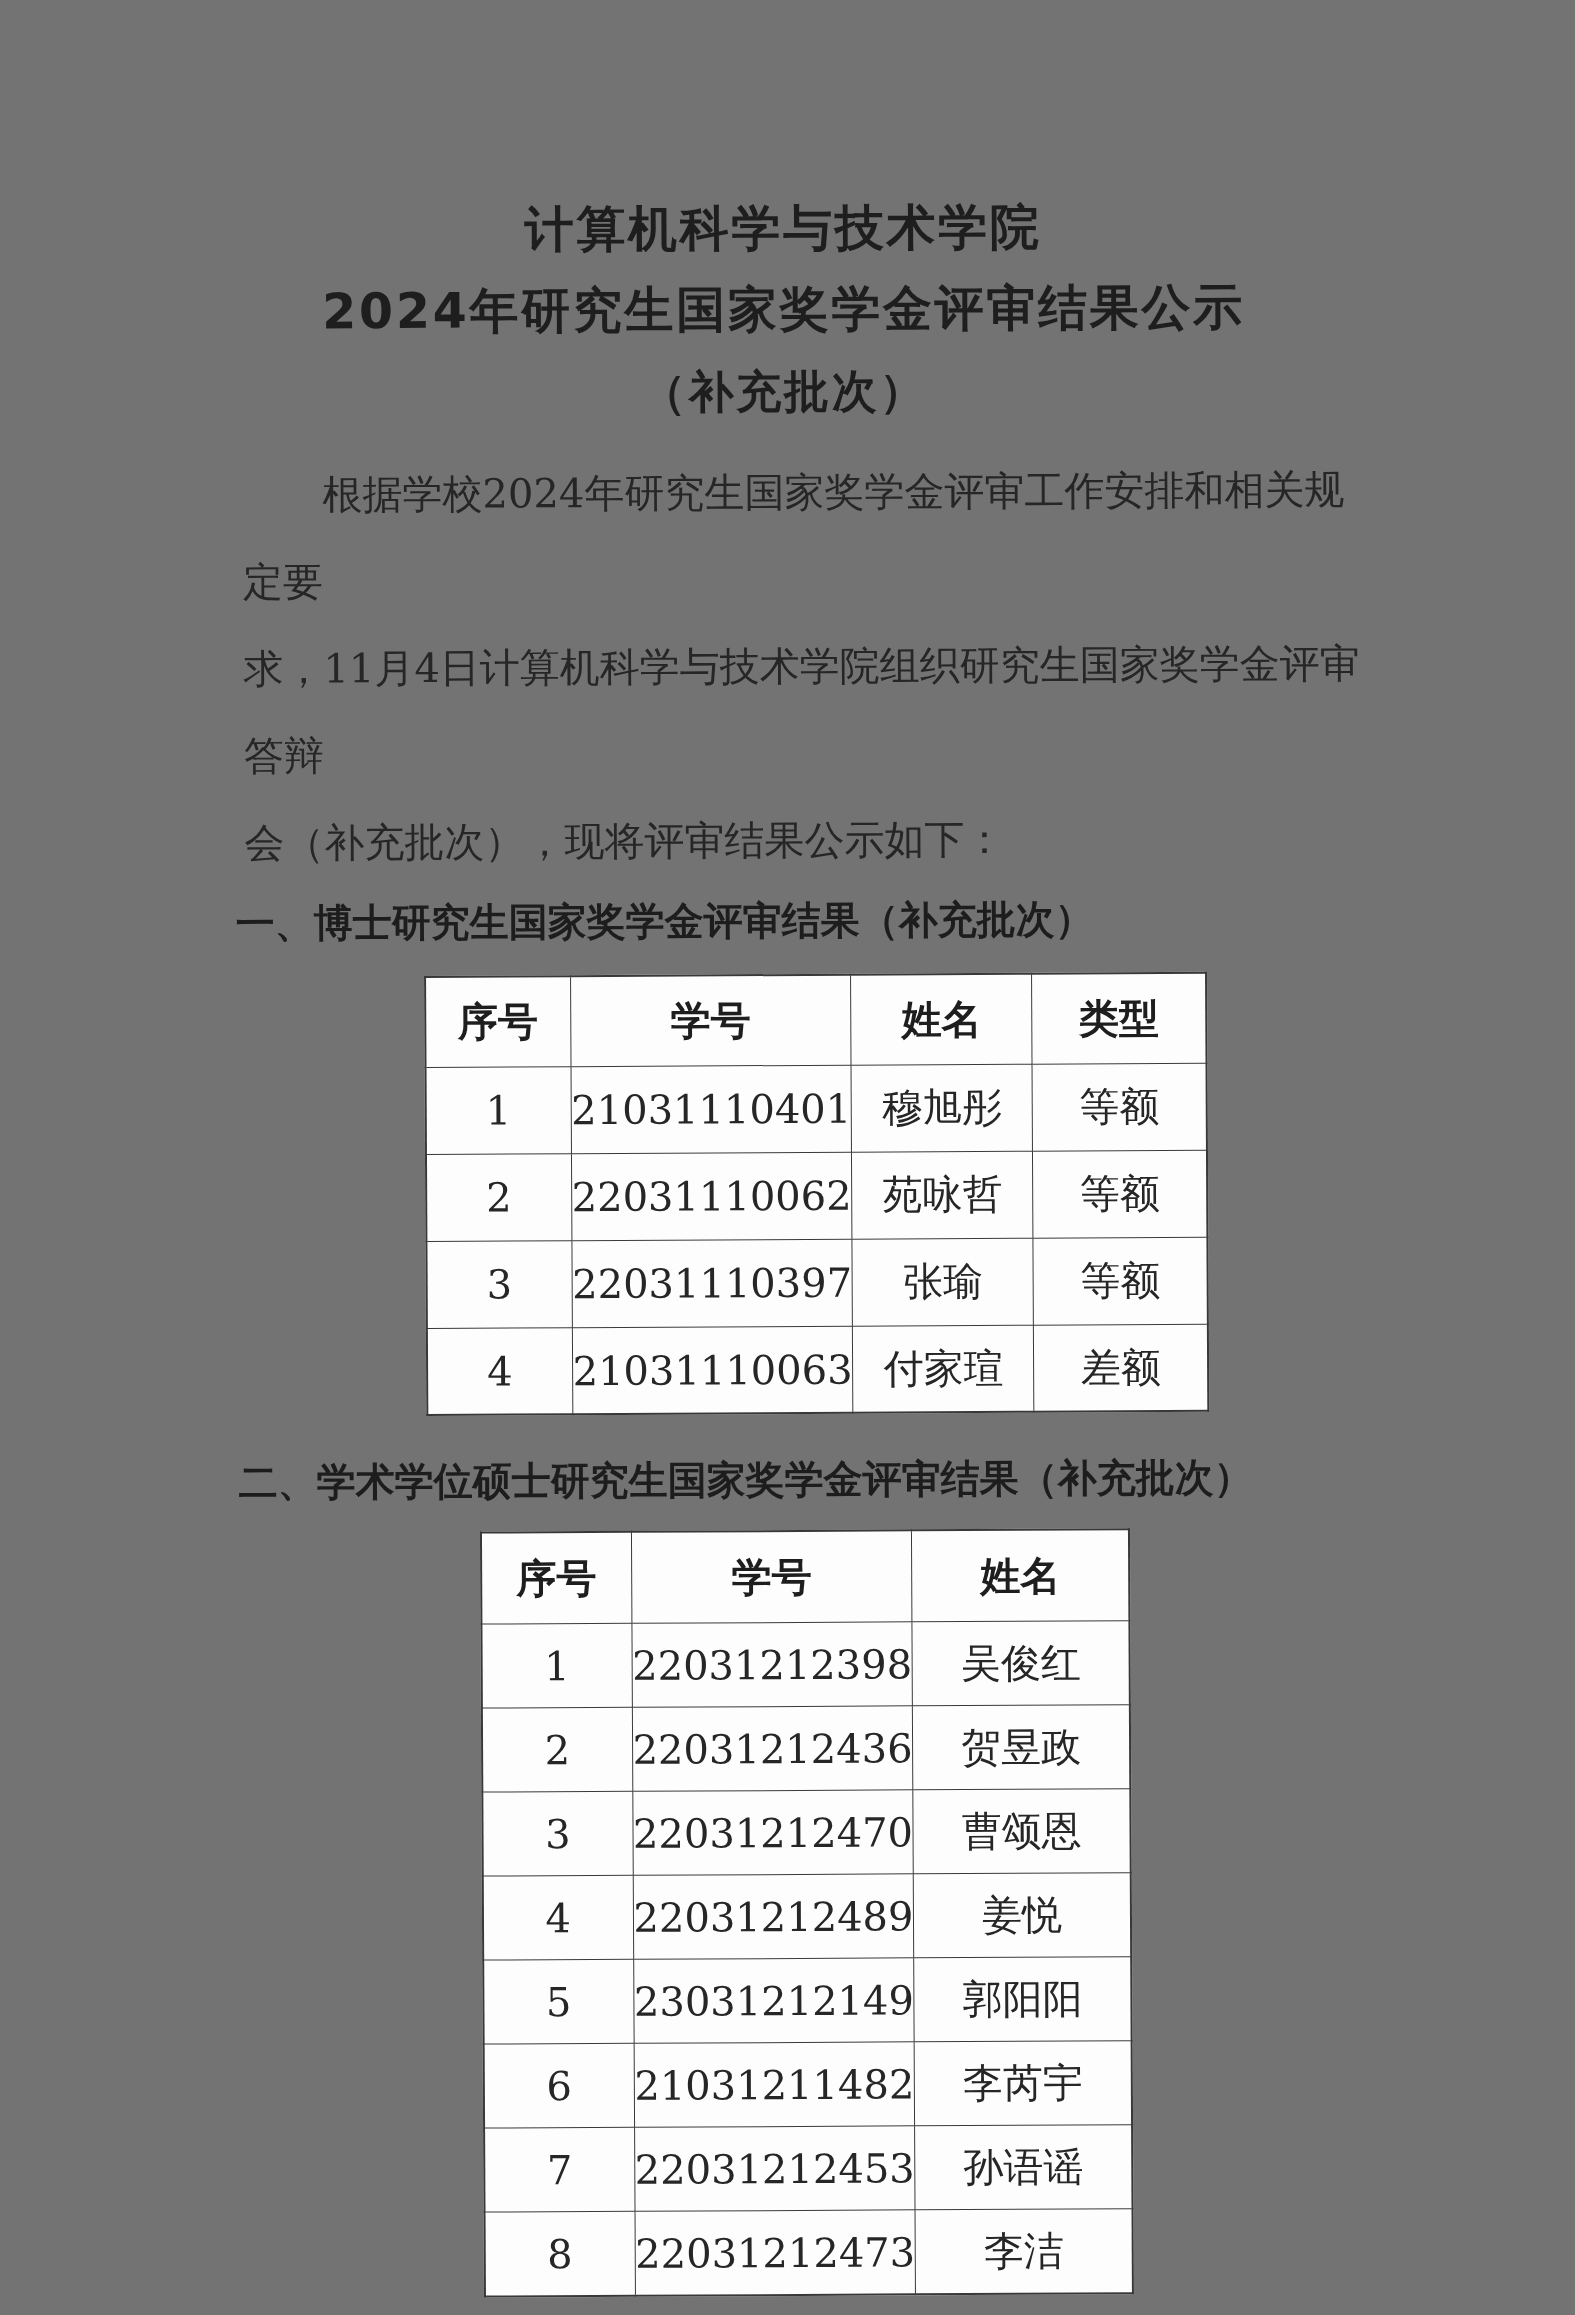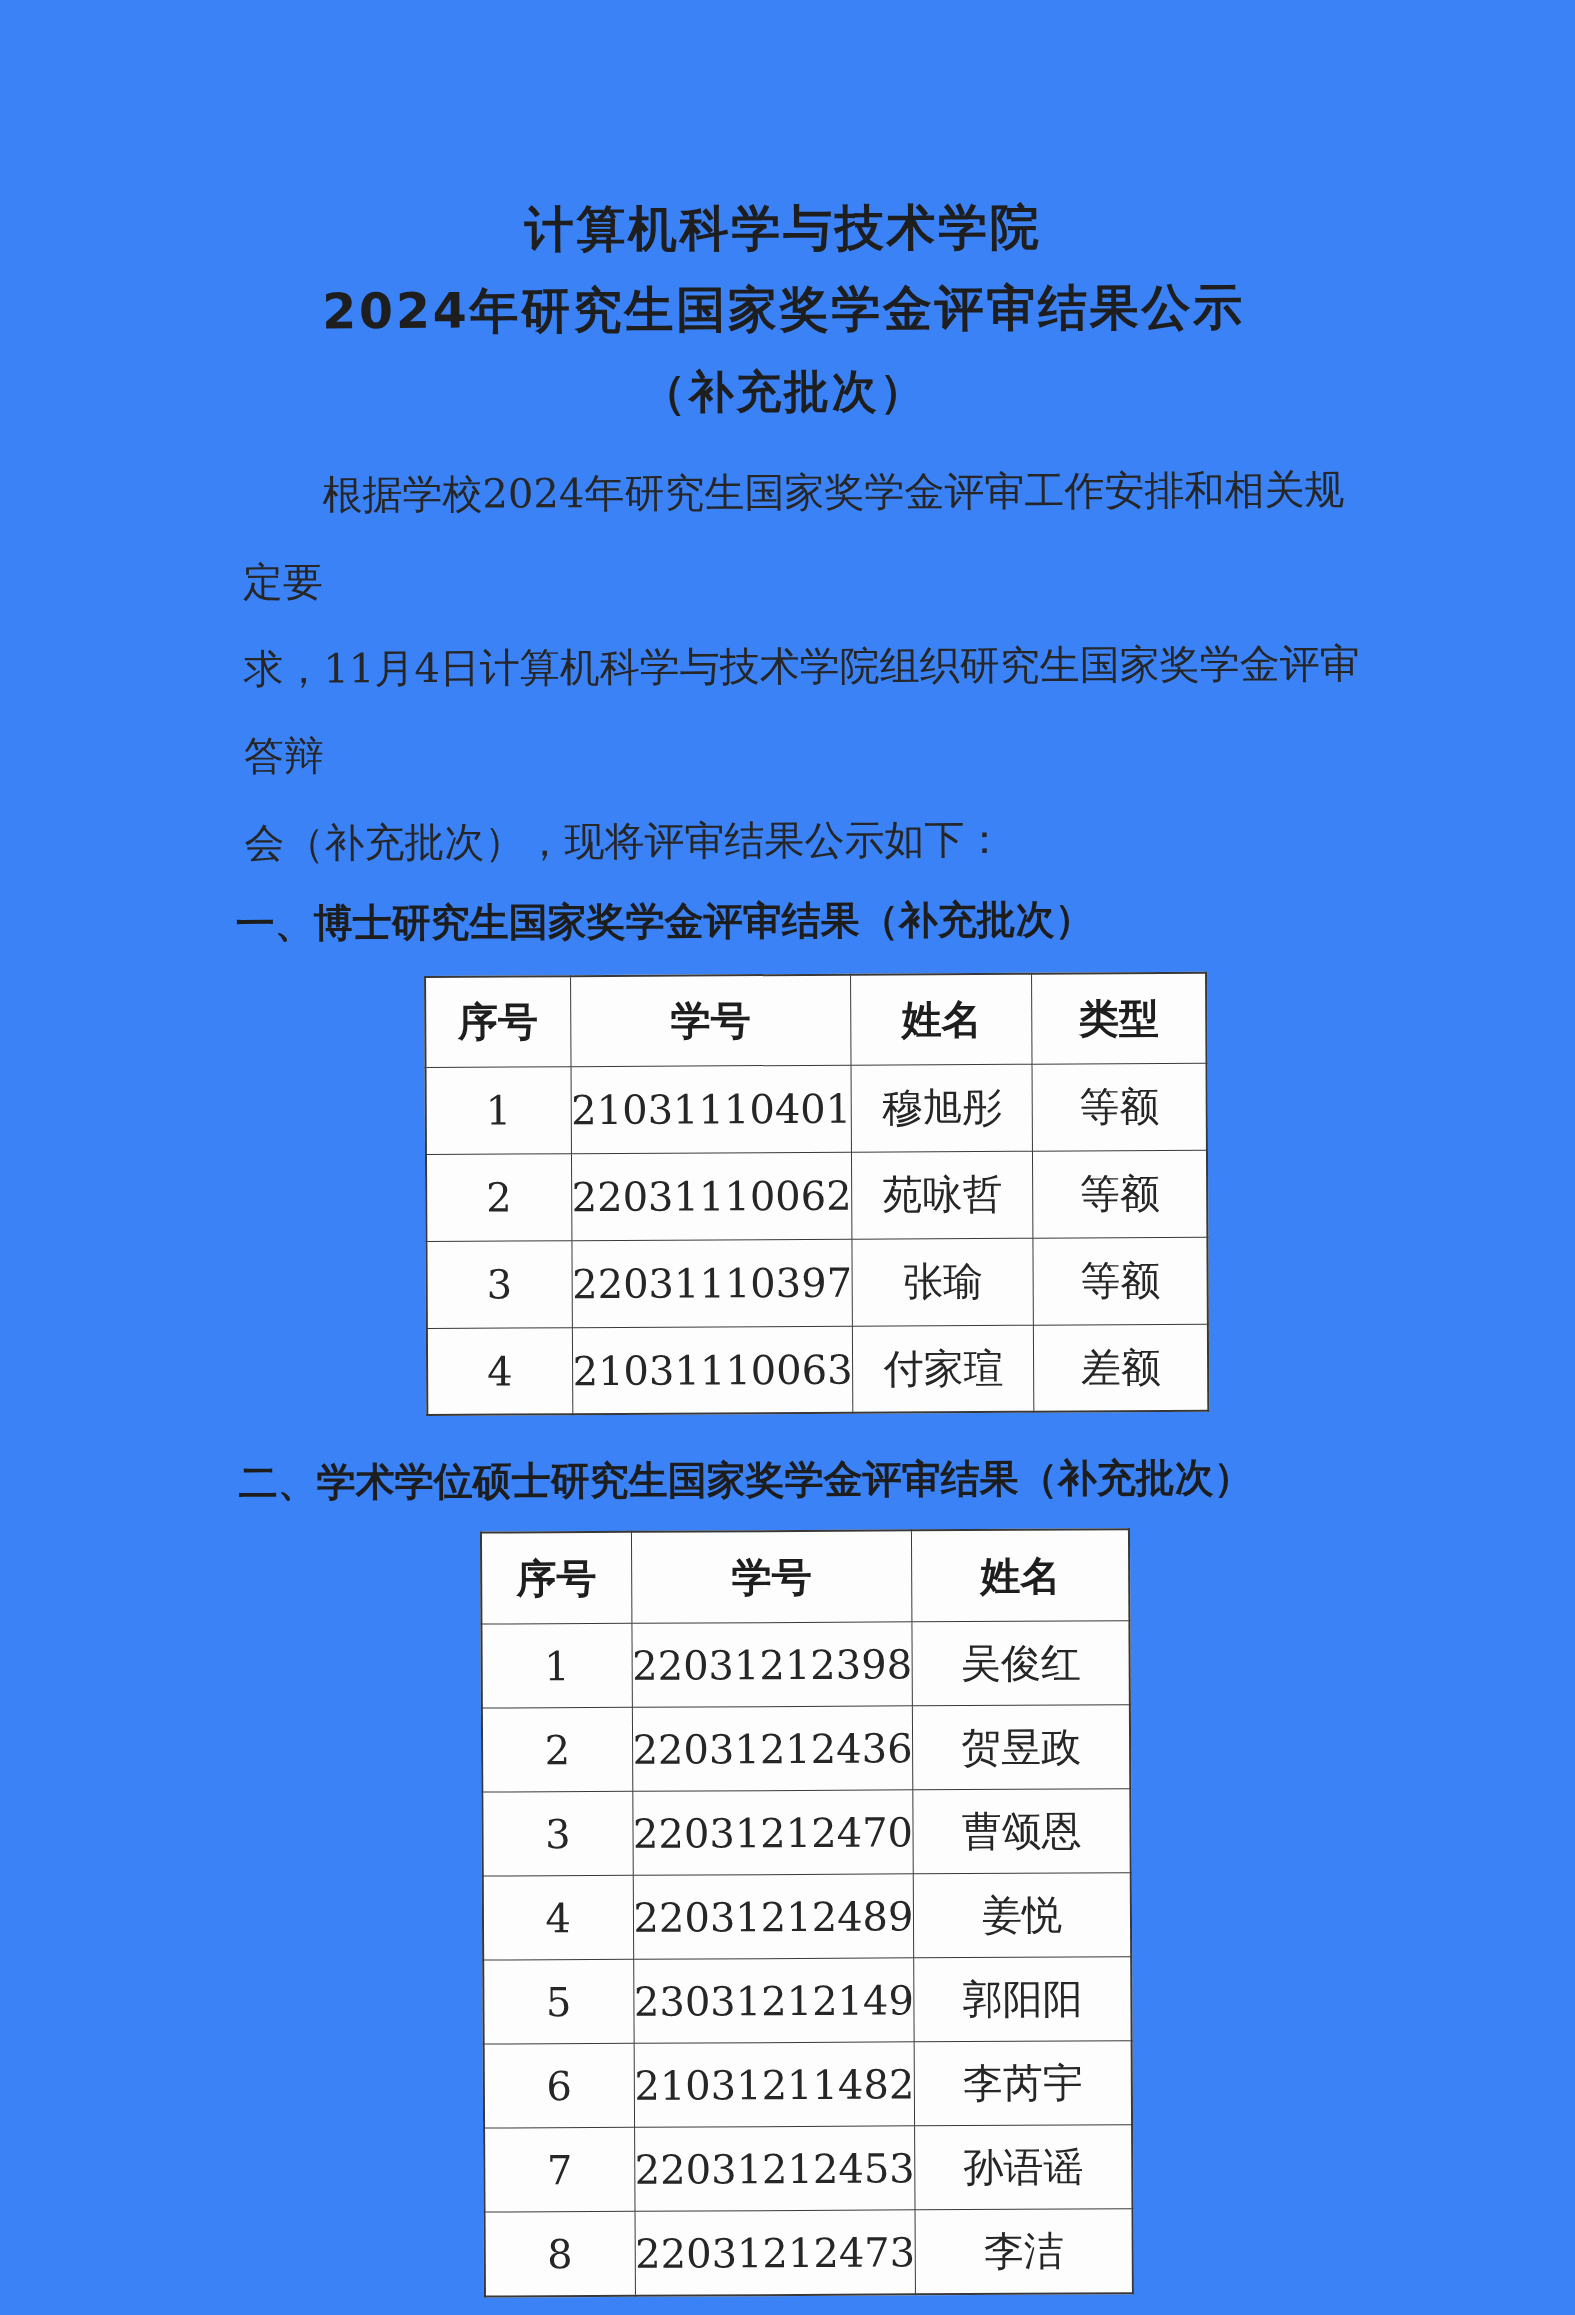--- a/index.html
+++ b/index.html
@@ -11,21 +11,21 @@
     width: 1576px;
     height: 2316px;
     position: relative;
     overflow: hidden;
     font-family: "DejaVu Serif", serif;
     color: #242424;
   }
   .page {
     position: absolute;
     inset: 0;
-    background: #3b82f6;
+    background: #737373;
   }
   .content {
     position: absolute;
     inset: 0;
     transform: rotate(-0.3deg);
     transform-origin: 50% 50%;
   }
   .titles {
     padding-top: 188px;
   }

